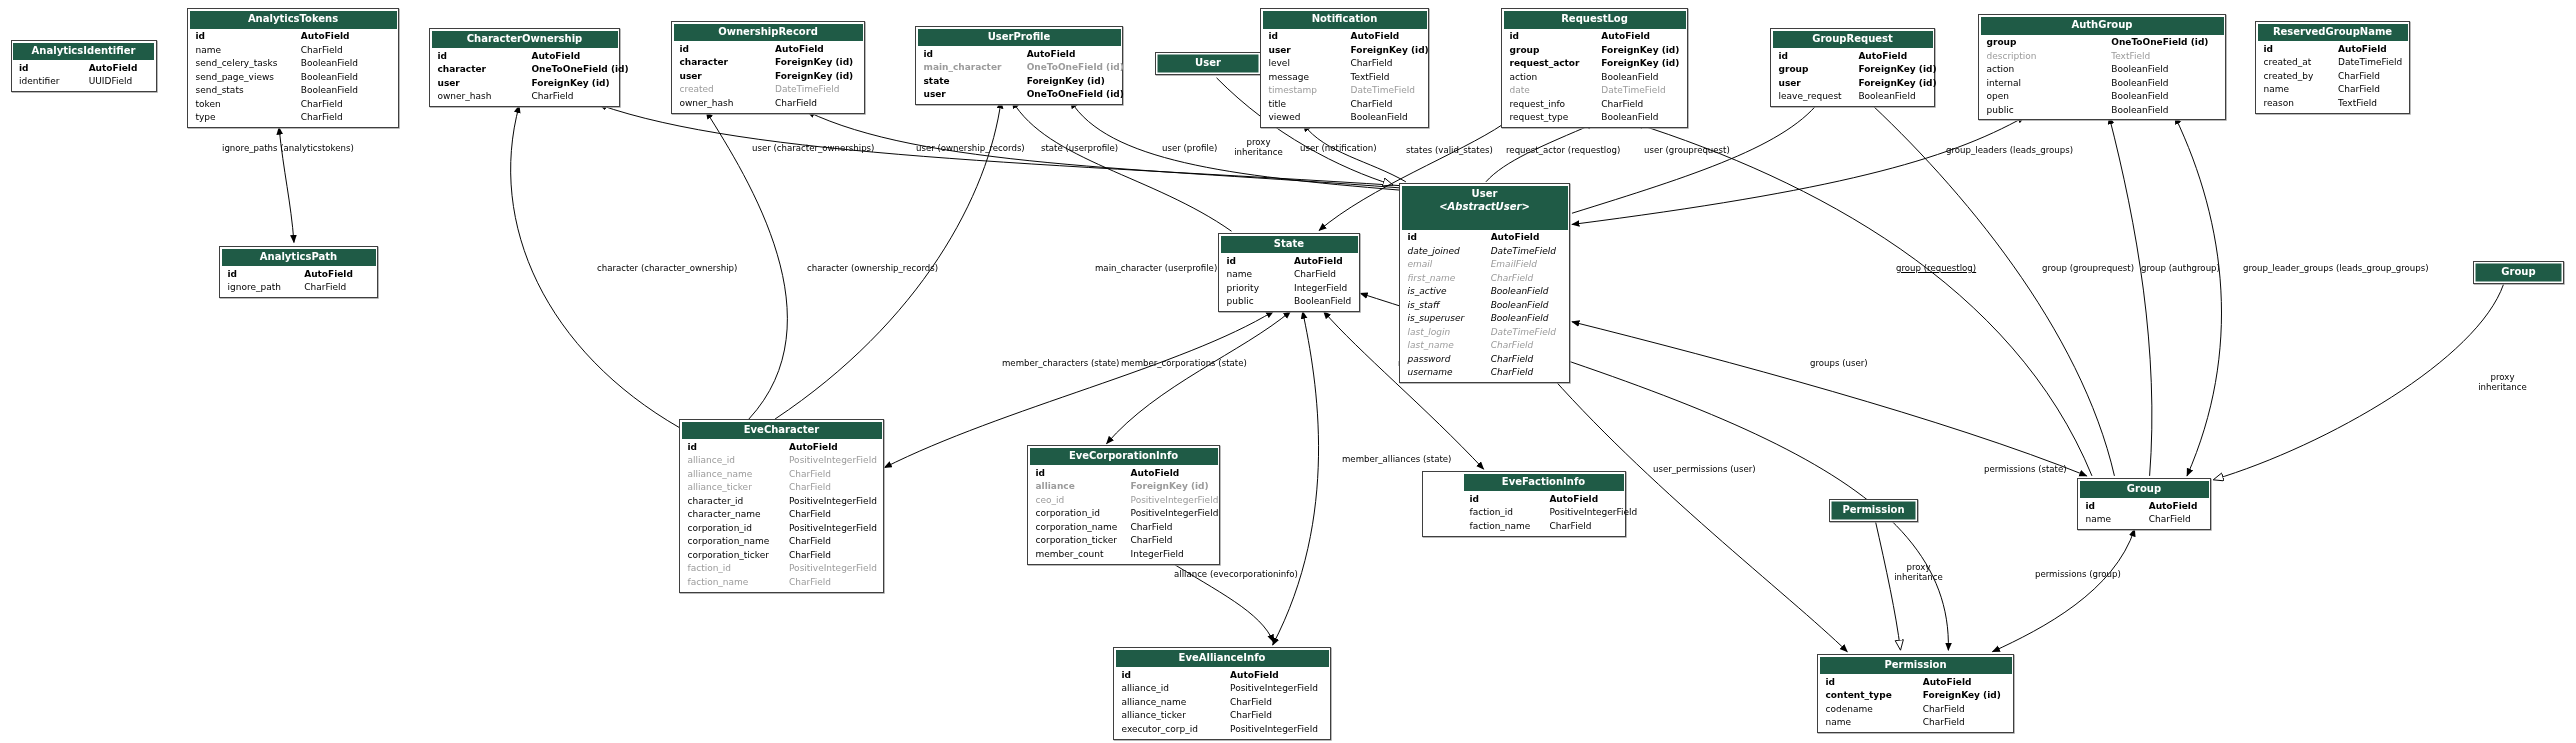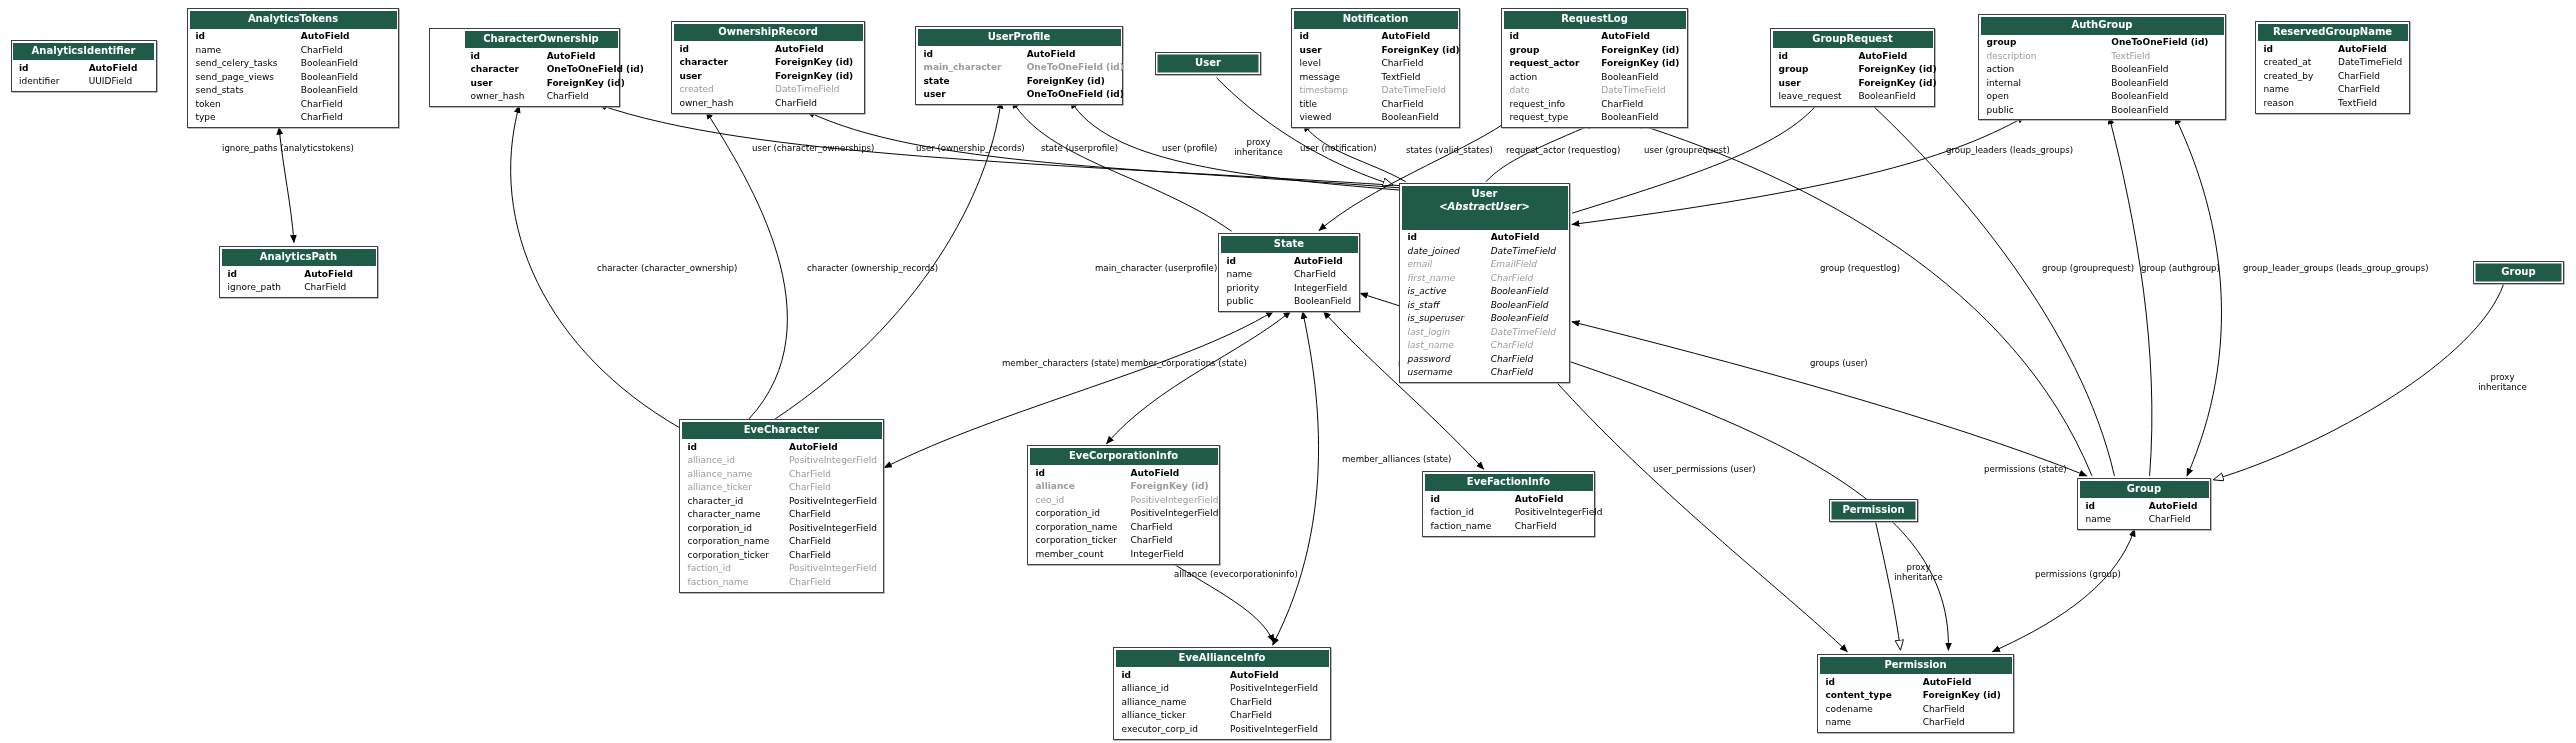--- a/index.html
+++ b/index.html
@@ -80,21 +80,21 @@
       <div class="elabel" style="left: 1162px; top: 144px;">user (profile)</div>
       <div class="elabel wrap" style="left: 1228px; top: 138px; width: 61px;">proxy inheritance</div>
       <div class="elabel" style="left: 1300px; top: 144px; text-align: right;">user (notification)</div>
       <div class="elabel" style="left: 1406px; top: 146px;">states (valid_states)</div>
       <div class="elabel" style="left: 1506px; top: 146px;">request_actor (requestlog)</div>
       <div class="elabel" style="left: 1644px; top: 146px;">user (grouprequest)</div>
       <div class="elabel" style="left: 1946px; top: 146px;">group_leaders (leads_groups)</div>
       <div class="elabel" style="left: 597px; top: 264px;">character (character_ownership)</div>
       <div class="elabel" style="left: 807px; top: 264px;">character (ownership_records)</div>
       <div class="elabel" style="left: 1095px; top: 264px;">main_character (userprofile)</div>
-      <div class="elabel" style="left: 1820px; top: 264px;">group (requestlog)</div>
+      <div class="elabel" style="left: 1896px; top: 264px; text-decoration: underline;">group (requestlog)</div>
       <div class="elabel" style="left: 2042px; top: 264px;">group (grouprequest)</div>
       <div class="elabel" style="left: 2141px; top: 264px;">group (authgroup)</div>
       <div class="elabel" style="left: 2243px; top: 264px;">group_leader_groups (leads_group_groups)</div>
       <div class="elabel" style="left: 1002px; top: 359px;">member_characters (state)</div>
       <div class="elabel" style="left: 1121px; top: 359px;">member_corporations (state)</div>
       <div class="elabel" style="left: 1398px; top: 359px;">member_factions (state)</div>
       <div class="elabel" style="left: 1810px; top: 359px;">groups (user)</div>
       <div class="elabel" style="left: 1312px; top: 455px; padding-left: 30px;">member_alliances (state)</div>
       <div class="elabel" style="left: 1653px; top: 465px;">user_permissions (user)</div>
       <div class="elabel" style="left: 1984px; top: 465px;">permissions (state)</div>
@@ -143,21 +143,21 @@
           <div class="row">
             <span class="fn ">token</span>
             <span class="ft ">CharField</span>
           </div>
           <div class="row">
             <span class="fn ">type</span>
             <span class="ft ">CharField</span>
           </div>
         </div>
       </div>
-      <div class="tbl" style="left: 429px; top: 28px; width: 191px; padding-left: 33px;">
+      <div class="tbl" style="left: 429px; top: 28px; width: 191px;">
         <div class="hdr"><span>CharacterOwnership</span></div>
         <div class="rows">
           <div class="row">
             <span class="fn st-bold">id</span>
             <span class="ft st-bold">AutoField</span>
           </div>
           <div class="row">
             <span class="fn st-bold">character</span>
             <span class="ft st-bold">OneToOneField (id)</span>
           </div>
@@ -211,21 +211,21 @@
             <span class="fn st-bold">state</span>
             <span class="ft st-bold">ForeignKey (id)</span>
           </div>
           <div class="row">
             <span class="fn st-bold">user</span>
             <span class="ft st-bold">OneToOneField (id)</span>
           </div>
         </div>
       </div>
       <div class="proxy" style="left: 1155px; top: 52px; width: 106px; height: 23px;"><span>User</span></div>
-      <div class="tbl" style="left: 1291px; top: 8.2px; width: 169px;">
+      <div class="tbl" style="left: 1260px; top: 8.2px; width: 169px;">
         <div class="hdr"><span>Notification</span></div>
         <div class="rows">
           <div class="row">
             <span class="fn st-bold">id</span>
             <span class="ft st-bold">AutoField</span>
           </div>
           <div class="row">
             <span class="fn st-bold">user</span>
             <span class="ft st-bold">ForeignKey (id)</span>
           </div>
@@ -517,21 +517,21 @@
           <div class="row">
             <span class="fn ">corporation_ticker</span>
             <span class="ft ">CharField</span>
           </div>
           <div class="row">
             <span class="fn ">member_count</span>
             <span class="ft ">IntegerField</span>
           </div>
         </div>
       </div>
-      <div class="tbl" style="left: 1422px; top: 471px; width: 173px;">
+      <div class="tbl" style="left: 1422px; top: 471px; width: 204px; padding-left: 39px;">
         <div class="hdr"><span>EveFactionInfo</span></div>
         <div class="rows">
           <div class="row">
             <span class="fn st-bold">id</span>
             <span class="ft st-bold">AutoField</span>
           </div>
           <div class="row">
             <span class="fn ">faction_id</span>
             <span class="ft ">PositiveIntegerField</span>
           </div>

